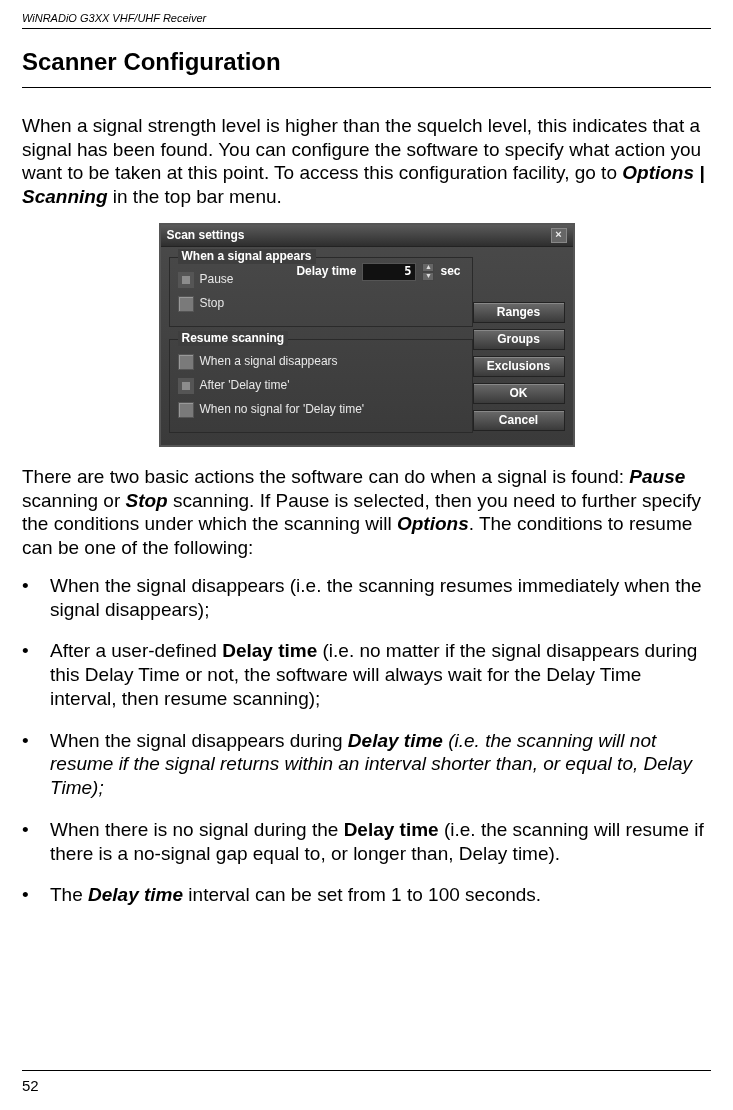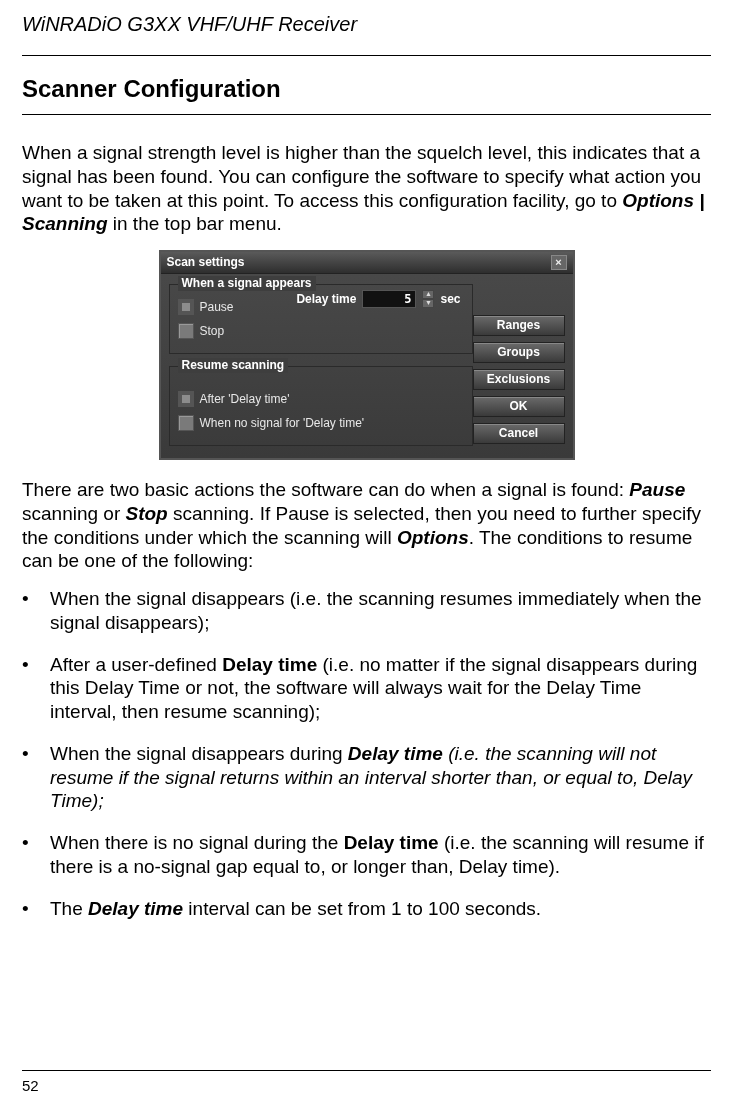--- a/index.html
+++ b/index.html
@@ -9,23 +9,23 @@
     font-family: Arial, Helvetica, sans-serif;
     font-size: 19px;
     line-height: 1.25;
     color: #000;
     background: #fff;
     padding: 12px 22px 10px 22px;
     position: relative;
   }
   .doc-header {
     font-style: italic;
-    font-size: 20px;
+    font-size: 11px;
     border-bottom: 1px solid #000;
-    padding-bottom: 18px;
+    padding-bottom: 2px;
     margin-bottom: 18px;
   }
   .section-title {
     font-size: 24px;
     font-weight: bold;
     border-bottom: 1px solid #000;
     padding-bottom: 10px;
     margin-bottom: 26px;
   }
   .para { margin-bottom: 14px; }
@@ -169,20 +169,24 @@
             <div class="chk on"></div>
             <span>Pause</span>
           </div>
           <div class="row">
             <div class="chk"></div>
             <span>Stop</span>
           </div>
         </div>
         <div class="group" style="margin-bottom:0;">
           <span class="group-title">Resume scanning</span>
+          <div class="row" style="margin-top:-8px;">
+            <div class="chk"></div>
+            <span>When a signal disappears</span>
+          </div>
           <div class="row">
             <div class="chk on"></div>
             <span>After 'Delay time'</span>
           </div>
           <div class="row">
             <div class="chk"></div>
             <span>When no signal for 'Delay time'</span>
           </div>
         </div>
       </div>

